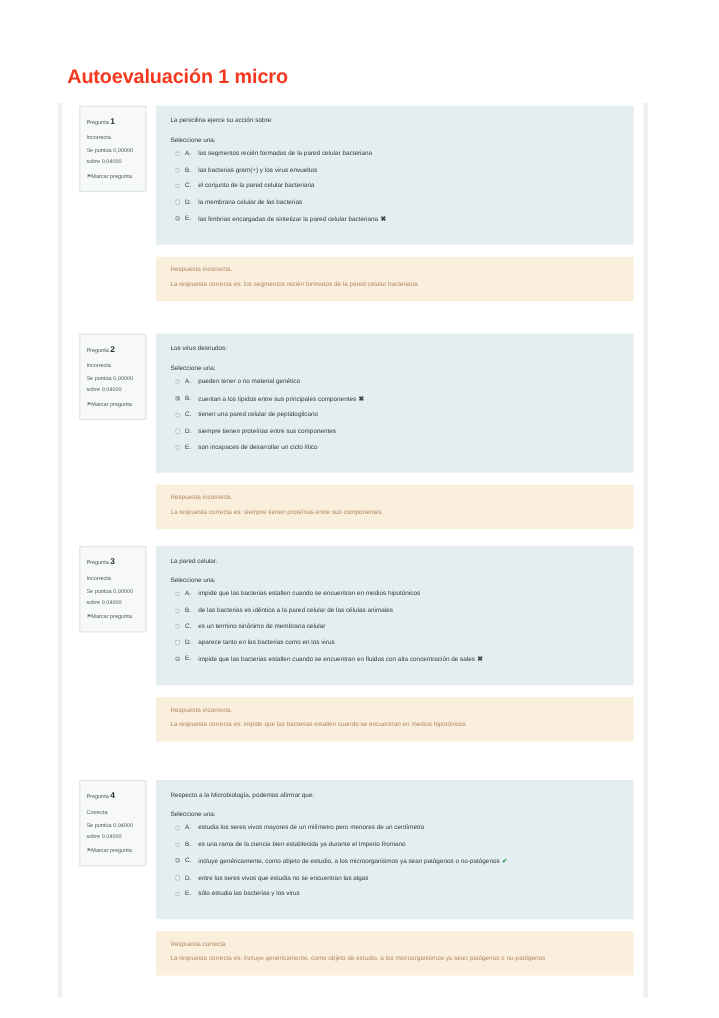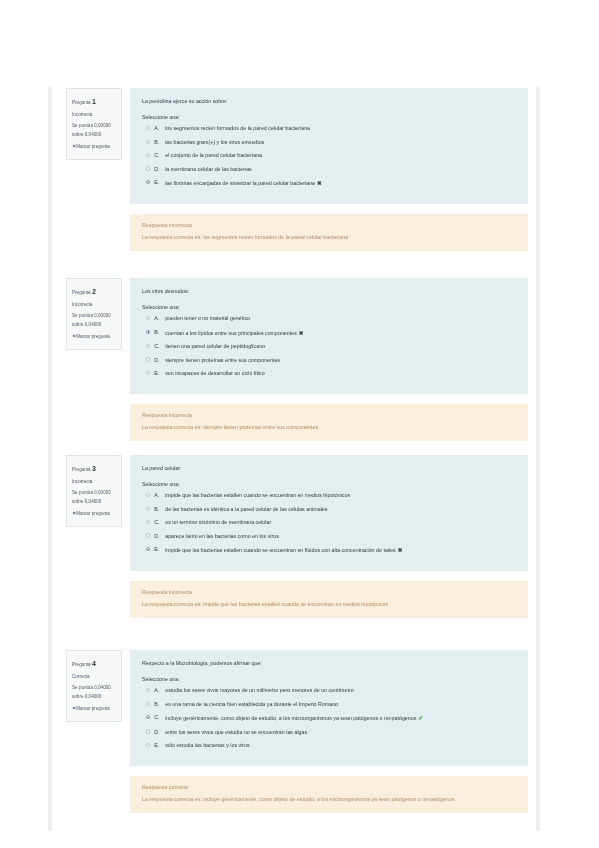--- a/index.html
+++ b/index.html
@@ -179,20 +179,21 @@
     font-size: 5.3px;
     color: #b08a63;
     line-height: 1.5;
   }
 </style>
 </head>
 <body>
 
 <div class="page">
 
+  <div class="page-title">Autoevaluación 1 micro</div>
 
   <div class="rail rail-left"></div>
   <div class="rail rail-right"></div>
 
   <div id="questions-root">
       <div class="qblock" style="top: 88px;">
         <div class="qrow">
           <div class="qinfo">
             <div class="line qnum"><span>Pregunta </span><b>1</b></div>
             <div class="line state">Incorrecta</div>

